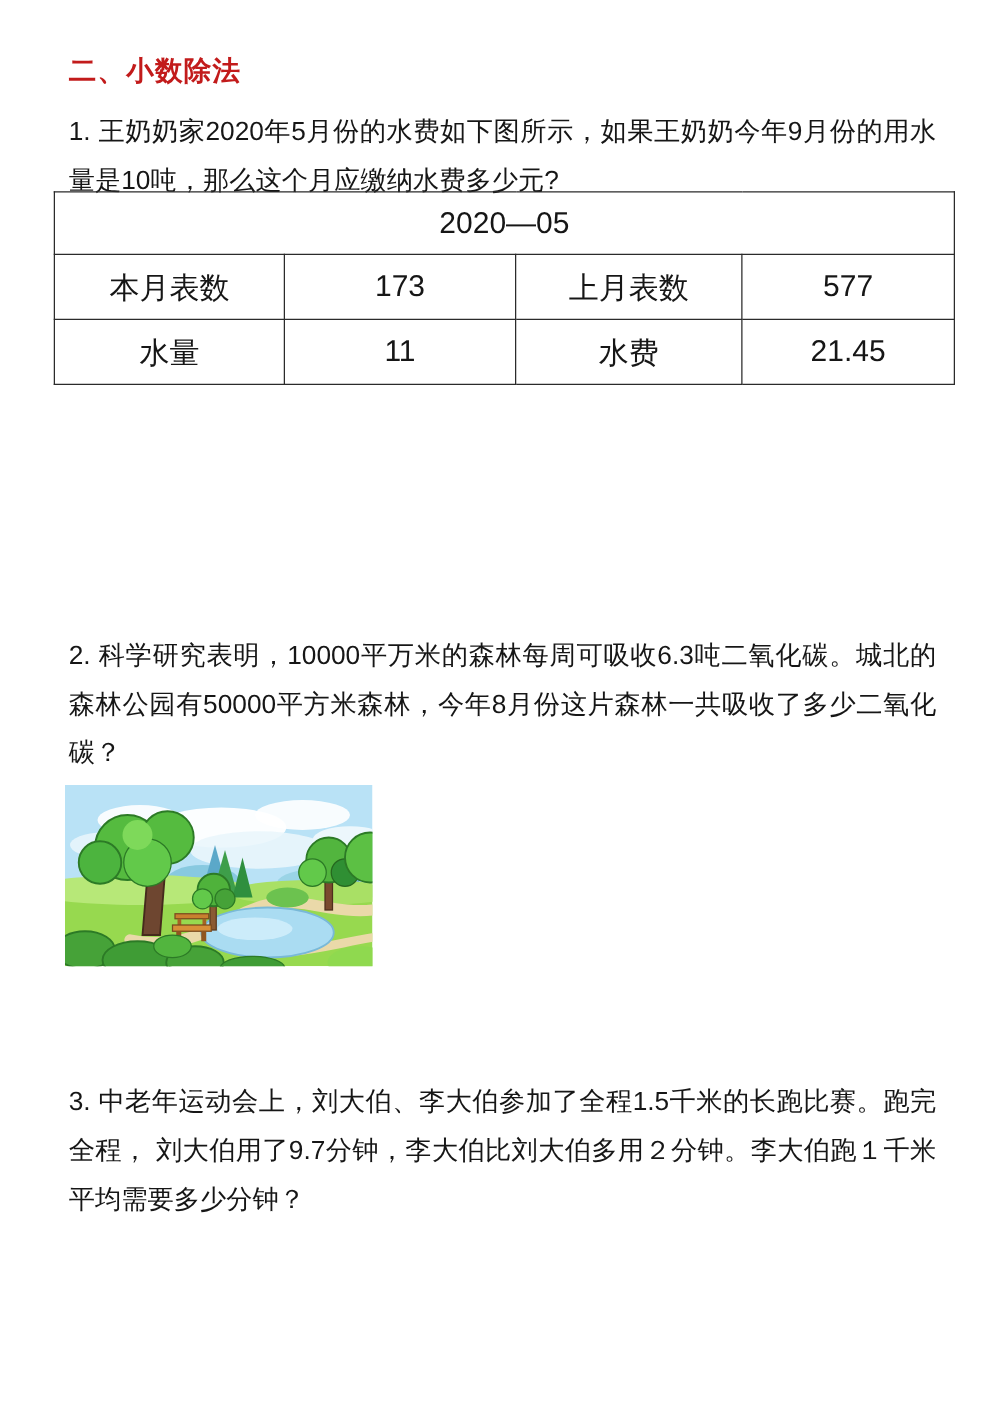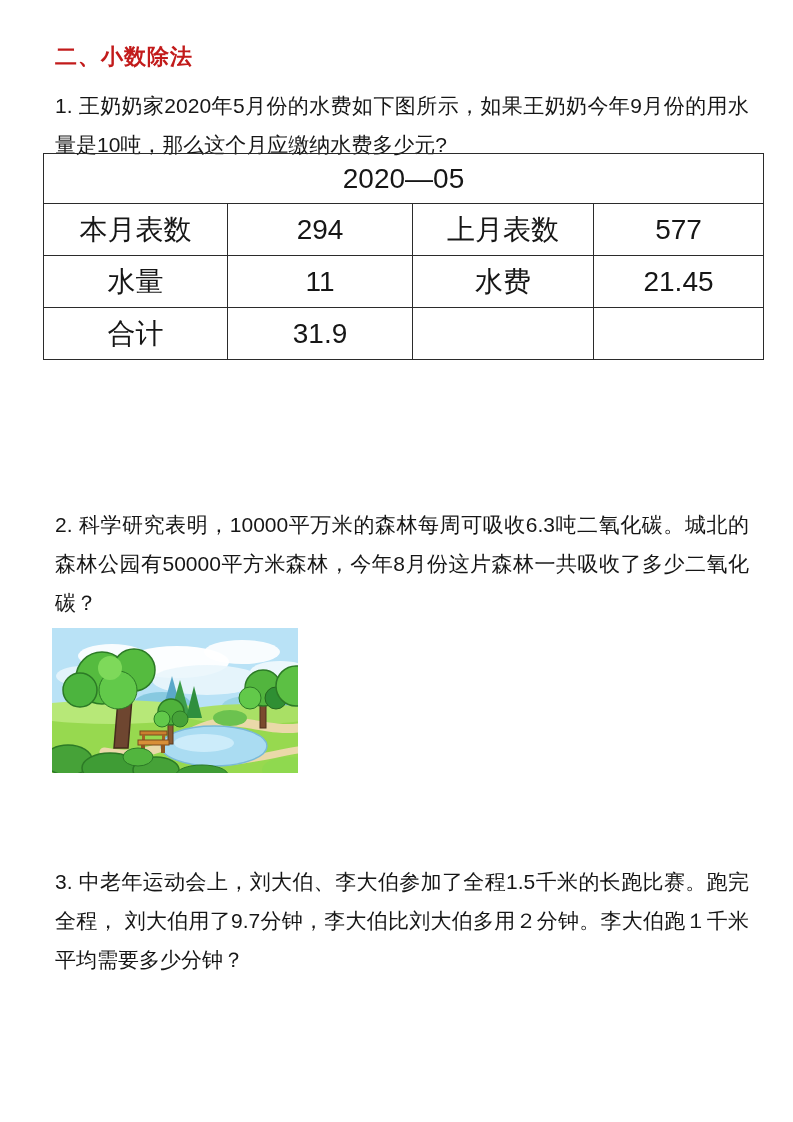--- a/index.html
+++ b/index.html
@@ -34,21 +34,21 @@
   #problem-2 { top: 505px; }
   #problem-3 { top: 826px; margin-top: 36px; }
 
   table.bill {
     position: absolute;
     left: 43px;
     top: 153px;
     width: 720px;
     border-collapse: collapse;
     table-layout: fixed;
-    font-size: 28px;
+    font-size: 24px;
     color: #161616;
   }
   table.bill td {
     border: 1px solid #2b2b2b;
     text-align: center;
     vertical-align: middle;
     padding: 0;
     overflow: hidden;
   }
   table.bill td.title-cell { height: 49px; }
@@ -78,35 +78,29 @@
       <col style="width:185px">
       <col style="width:181px">
       <col style="width:170px">
     </colgroup>
     <tbody>
       <tr>
         <td class="title-cell" colspan="4">2020—05</td>
       </tr>
       <tr class="data-row">
         <td>本月表数</td>
-        <td>294</td>
+        <td>173</td>
         <td>上月表数</td>
         <td>577</td>
       </tr>
       <tr class="data-row">
         <td>水量</td>
         <td>11</td>
         <td>水费</td>
         <td>21.45</td>
-      </tr>
-      <tr class="data-row">
-        <td>合计</td>
-        <td>31.9</td>
-        <td></td>
-        <td></td>
       </tr>
     </tbody>
   </table>
 
   <div class="problem" id="problem-2">2. 科学研究表明，10000平万米的森林每周可吸收6.3吨二氧化碳。城北的森林公园有50000平方米森林，今年8月份这片森林一共吸收了多少二氧化碳？</div>
 
   <div class="park">
     <svg viewBox="0 0 246 145" preserveAspectRatio="none">
 
       <g>

